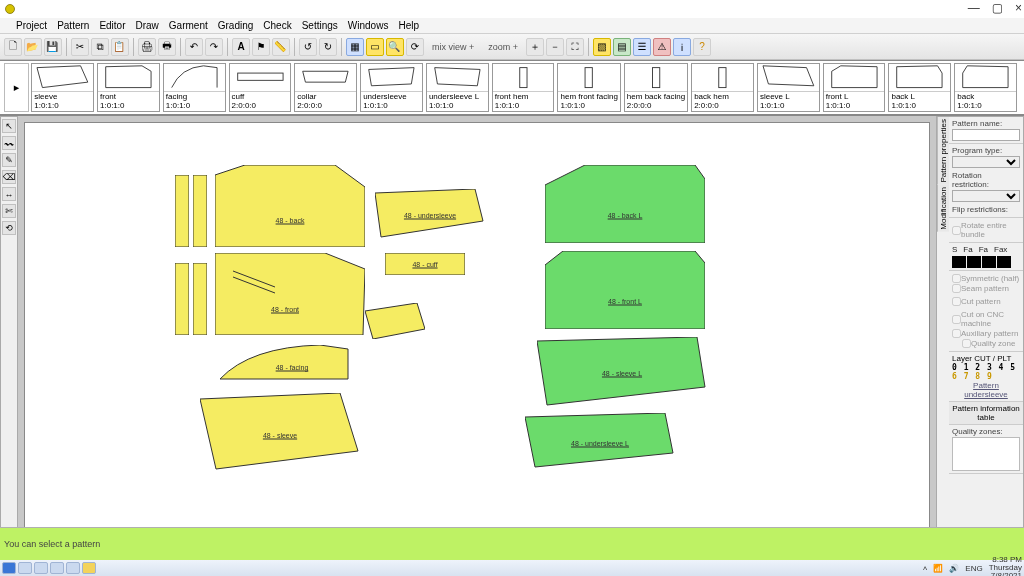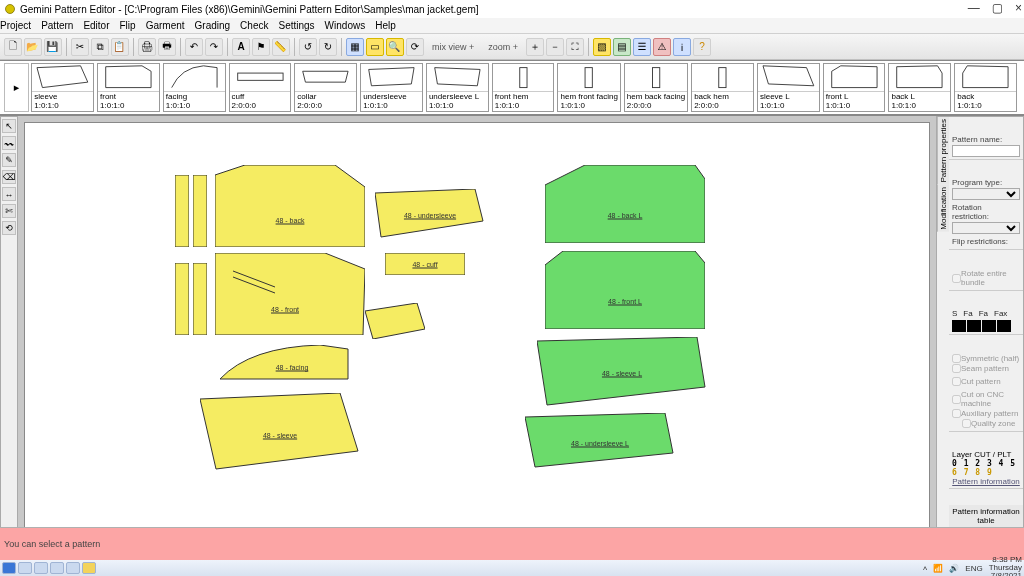--- a/index.html
+++ b/index.html
@@ -1,84 +1,83 @@
 <!DOCTYPE html>
 <html><head>
 <meta charset="utf-8">
 <style>
   * { box-sizing: border-box; }
   html,body { margin:0; padding:0; width:1024px; height:576px; font-family: Tahoma, "Segoe UI", sans-serif; font-size:10px; background:#cfcfcf; overflow:hidden; }
   .titlebar { height:18px; background:#fff; display:flex; align-items:center; padding:0 4px; font-size:10px; position:relative; }
   .titlebar .icon { width:12px; height:12px; margin-right:4px; }
   .winbtns { position:absolute; right:2px; top:1px; display:flex; gap:12px; font-size:12px; color:#333; }
   .winbtns span { cursor:default; }
-  .menubar { height:16px; background:#f4f4f4; display:flex; align-items:center; padding:0 0; font-size:10px; gap:10px; border-bottom:1px solid #d0d0d0; }
+  .menubar { height:16px; background:#f4f4f4; display:flex; align-items:center; padding:0 16px; font-size:10px; gap:10px; border-bottom:1px solid #d0d0d0; }
   .menubar span { cursor:default; }
   .toolbar { height:26px; background:linear-gradient(#f6f6f6,#e4e4e4); border-bottom:1px solid #c0c0c0; display:flex; align-items:center; padding:0 4px; gap:2px; position:relative; }
   .tbtn { width:18px; height:18px; background:#e8e8e8; border:1px solid #d0d0d0; border-radius:2px; display:flex; align-items:center; justify-content:center; font-size:10px; }
   .tbtn.accent { background:#ffe466; border-color:#d6b800; }
   .tbtn.blue { background:#cfe0ff; border-color:#89a9e0; }
   .tbtn.green { background:#c8e8c8; border-color:#7ab37a; }
   .tbtn.red { background:#f0c0c0; border-color:#d08080; }
   .tsep { width:1px; height:18px; background:#b8b8b8; margin:0 2px; }
   .tlabel { font-size:9px; color:#555; margin:0 6px; }
   .shelf { height:56px; background:#fff; border-top:1px solid #888; border-bottom:2px solid #888; display:flex; overflow:hidden; padding:2px 4px; }
   .shelf-btn { width:28px; display:flex; flex-direction:column; justify-content:center; align-items:center; border:1px solid #bbb; margin-right:2px; font-size:11px;}
   .piece-thumb { width:70px; border:1px solid #999; margin-right:3px; display:flex; flex-direction:column; }
   .piece-thumb svg { flex:1; }
   .piece-thumb .pcap { font-size:8px; line-height:1.05; padding:1px 2px; border-top:1px solid #ccc; white-space:nowrap; overflow:hidden; }
   .workrow { position:absolute; left:0; right:0; top:116px; bottom:30px; display:flex; }
   .leftbar { width:18px; background:#f0f0f0; border:1px solid #aaa; display:flex; flex-direction:column; align-items:center; gap:3px; padding:2px 0; }
   .leftbar div { width:14px; height:14px; background:#e4e4e4; border:1px solid #c0c0c0; font-size:9px; display:flex; align-items:center; justify-content:center;}
   .canvaswrap { flex:1; background:#c8c8c8; padding:6px; position:relative; }
   .canvas { width:100%; height:100%; background:#fff; border:1px solid #888; position:relative; }
   .rightpanel { width:88px; background:#f0f0f0; border:1px solid #aaa; display:flex; flex-direction:column; font-size:8px; }
-  .rightpanel .sec { border-bottom:1px solid #ccc; padding:2px 3px;margin-top:16px; }
+  .rightpanel .sec { border-bottom:1px solid #ccc; padding:2px 3px; }
   .rightpanel label { display:block; color:#444; font-size:8px; margin-bottom:1px;}
   .rightpanel input, .rightpanel select { width:100%; font-size:8px; border:1px solid #aaa; height:12px; }
   .rightpanel .disabled { color:#999; }
    .swatchrow { display:flex; gap:1px; margin-top:2px;}
    .swatchrow div { width:14px; height:12px; background:#000; }
    .layers { font-family:monospace; font-size:8px; letter-spacing:1px; }
    .layers .y { color:#c99800; font-weight:bold; }
    .side-tab { writing-mode: vertical-rl; transform: rotate(180deg); font-size:8px; background:#e8e8e8; border-right:1px solid #bbb; padding:2px 1px; text-align:center;}
    .rightpanel-row { display:flex; flex:1; overflow:hidden;}
    .rightpanel-content { flex:1; overflow:hidden; display:flex; flex-direction:column; }
-   .status { position:absolute; left:0; right:0; bottom:16px; height:14px; background:#fca5a5; border-top:1px solid #b0b0b0; font-size:9px; display:flex; align-items:center; padding:16px 4px; color:#444; }
+   .status { position:absolute; left:0; right:0; bottom:16px; height:14px; background:#bef264; border-top:1px solid #b0b0b0; font-size:9px; display:flex; align-items:center; padding:16px 4px; color:#444; }
    .taskbar { position:absolute; left:0; right:0; bottom:0; height:16px; background:linear-gradient(#eef3fb,#d8e2f0); display:flex; align-items:center; padding:0 2px; font-size:8px; justify-content:space-between; }
    .taskbar .apps { display:flex; gap:2px; }
    .taskbar .apps div { width:14px; height:12px; background:#cad9ef; border:1px solid #a0b4d4; border-radius:2px;}
    .taskbar .tray { display:flex; align-items:center; gap:6px; color:#333; }
    .shape { position:absolute; }
    .shape svg { display:block; }
    .plabel { position:absolute; font-size:7px; color:#333; white-space:nowrap; transform:translate(-50%,-50%); text-decoration:underline; }
    .chk { display:flex; align-items:center; gap:0; margin:1px 0;}
    .chk input { width:9px; height:9px; margin:0;}
    .hdrchk { font-size:8px; color:#222; text-align:center;}
 </style>
 </head>
 <body>
 
 <div class="titlebar">
   <svg class="icon" viewBox="0 0 16 16">
       <circle cx="8" cy="8" r="6" fill="#d6c200" stroke="#7a6b00"></circle>
     </svg>
-  <span>Gemini Pattern Editor - [C:\Program Files (x86)\Gemini\Gemini Pattern Editor\Samples\man jacket.gem]</span>
   <div class="winbtns">
     <span>—</span>
     <span>▢</span>
     <span>×</span>
   </div>
 </div>
 
 <div class="menubar">
   <span>Project</span>
   <span>Pattern</span>
   <span>Editor</span>
-  <span>Flip</span>
+  <span>Draw</span>
   <span>Garment</span>
   <span>Grading</span>
   <span>Check</span>
   <span>Settings</span>
   <span>Windows</span>
   <span>Help</span>
 </div>
 
 <div class="toolbar">
   <div class="tbtn">🗋</div>
@@ -391,21 +390,21 @@
               <span>Auxiliary pattern</span>
             </div>
         <div class="chk" style="margin-left:10px;">
               <input type="checkbox" disabled="" style="">
               <span>Quality zone</span>
             </div>
       </div>
       <div class="sec">
         <div>Layer CUT / PLT</div>
         <div class="layers"><b>0 1 2 3 4 5</b> <span class="y">6 7 8 9</span></div>
-        <div style="text-align:center; text-decoration:underline; color:#557;">Pattern information</div>
+        <div style="text-align:center; text-decoration:underline; color:#557;">Pattern undersleeve</div>
       </div>
       <div class="sec" style="background:#e8e8e8; text-align:center;">Pattern information table</div>
       <div class="sec">
         <label>Quality zones:</label>
         <div style="border:1px solid #bbb; height:34px; background:#fff;"></div>
       </div>
     </div>
    </div>
   </div>
 </div>

